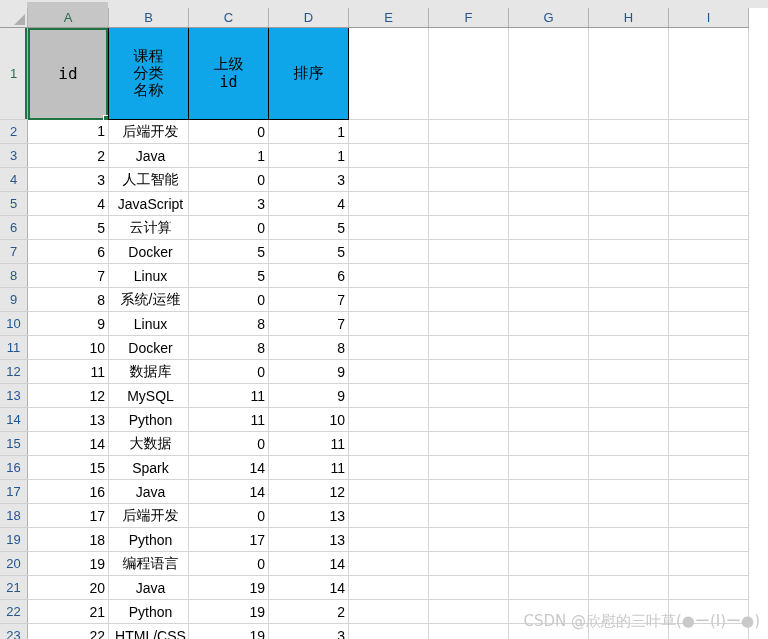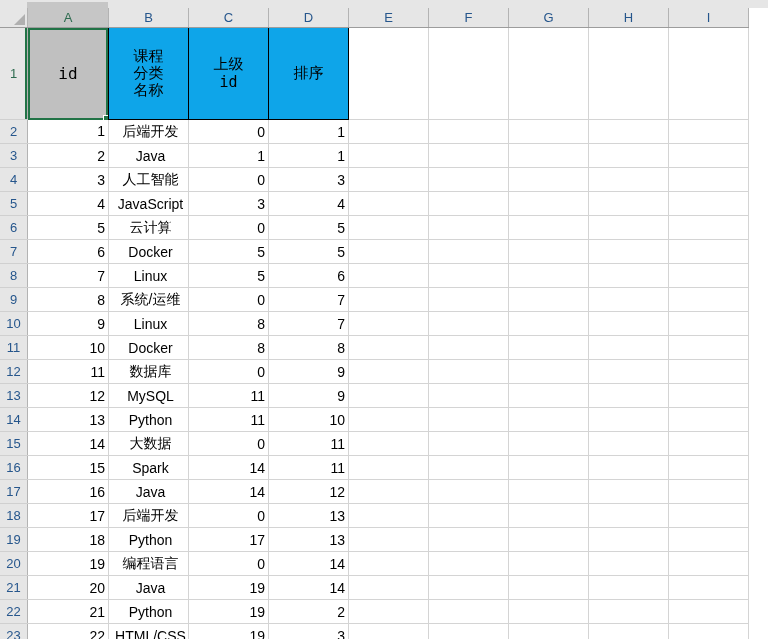--- a/index.html
+++ b/index.html
@@ -517,14 +517,15 @@
           <td class="cell blank"></td>
           <td class="cell blank"></td>
           <td class="cell blank"></td>
           <td class="cell blank"></td>
           <td class="cell blank"></td>
         </tr>
       </tbody>
 
   </table>
 
+  <div class="watermark">CSDN @欣慰的三叶草(●ー(I)ー●)</div>
 
 </div>
 
 </body></html>

